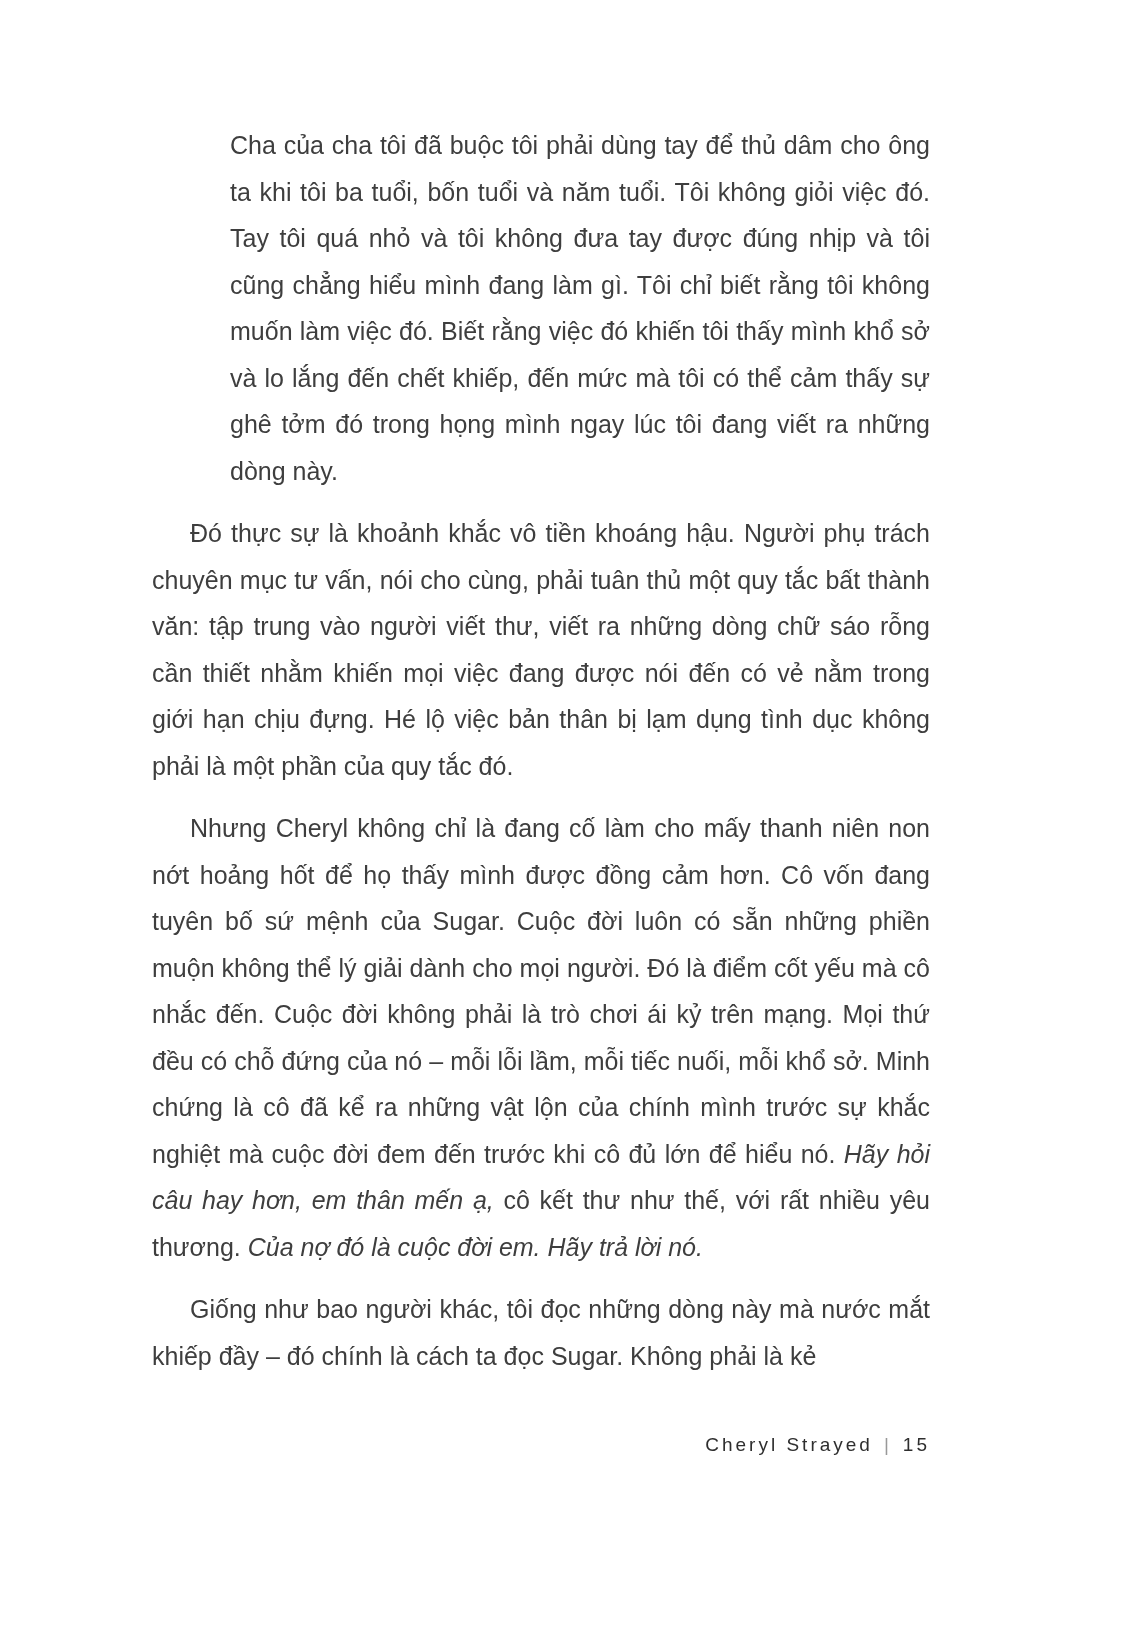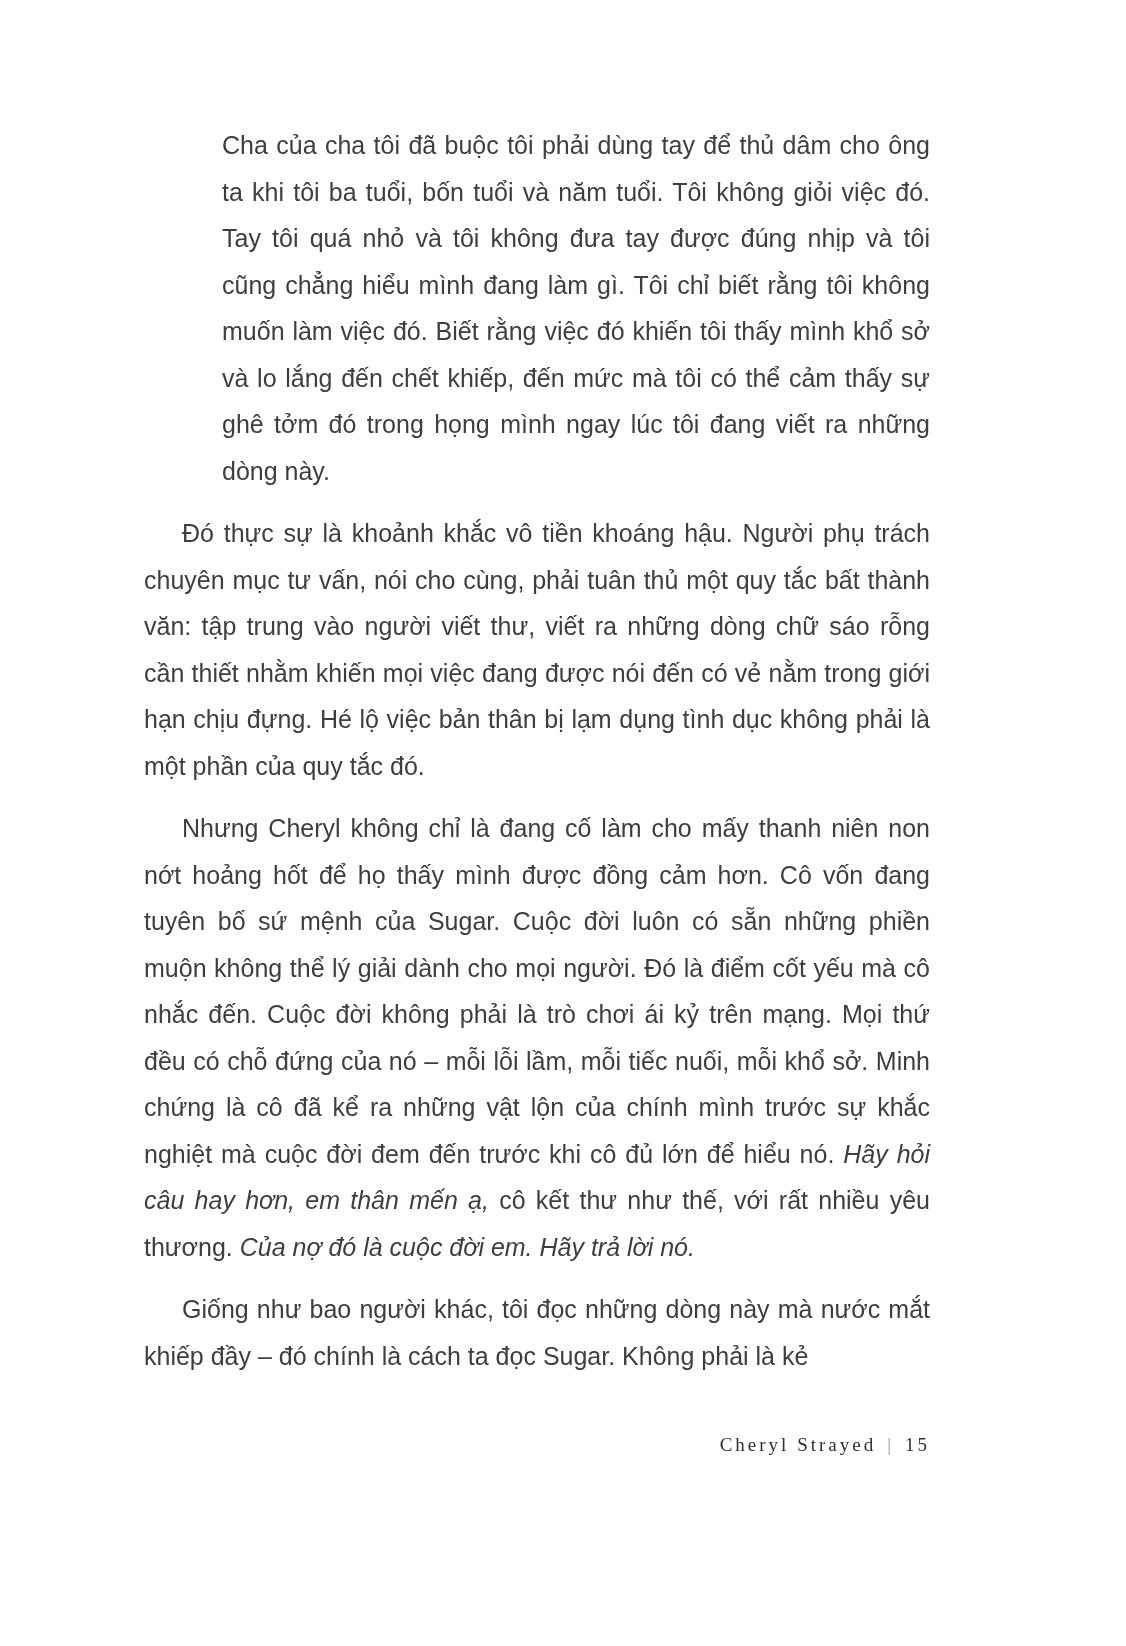--- a/index.html
+++ b/index.html
@@ -12,42 +12,42 @@
     overflow: hidden;
   }
   .page {
     position: absolute;
     inset: 0;
     background: #ffffff;
     color: #3e3e3e;
   }
   .text-block {
     position: absolute;
-    left: 144px;
+    left: 152px;
     right: 196px;
     top: 122px;
     text-align: justify;
     font-size: 25px;
     line-height: 46.5px;
     color: #3e3e3e;
   }
   .quote {
     margin-left: 78px;
     margin-bottom: 16px;
   }
   .para {
     text-indent: 38px;
     margin-bottom: 16px;
   }
   .para em { font-style: italic; }
   .footer {
     position: absolute;
     top: 1434px;
     right: 196px;
-    font-family: Liberation Serif, serif;
+    font-family: Liberation Sans, sans-serif;
     font-size: 19px;
     letter-spacing: 3px;
     color: #2e2e2e;
     white-space: nowrap;
   }
   .footer .sep {
     color: #999999;
     margin: 0 11px;
     font-weight: 300;
   }

